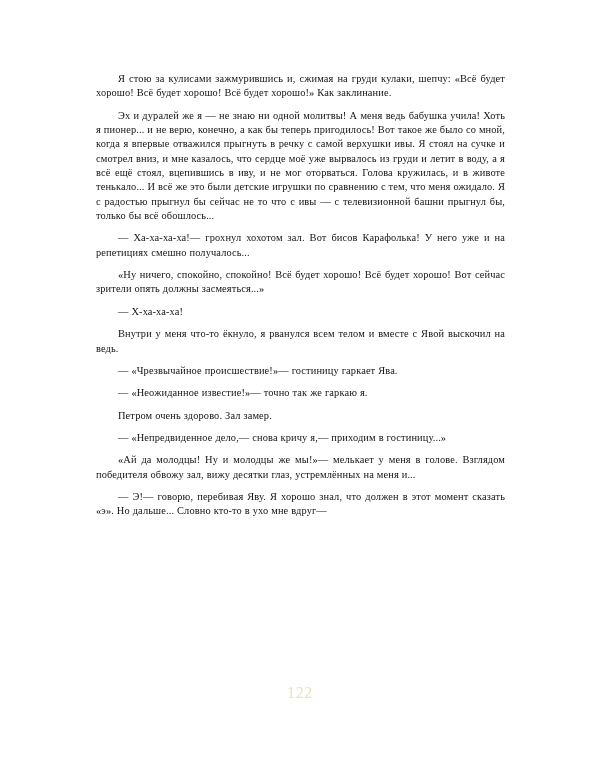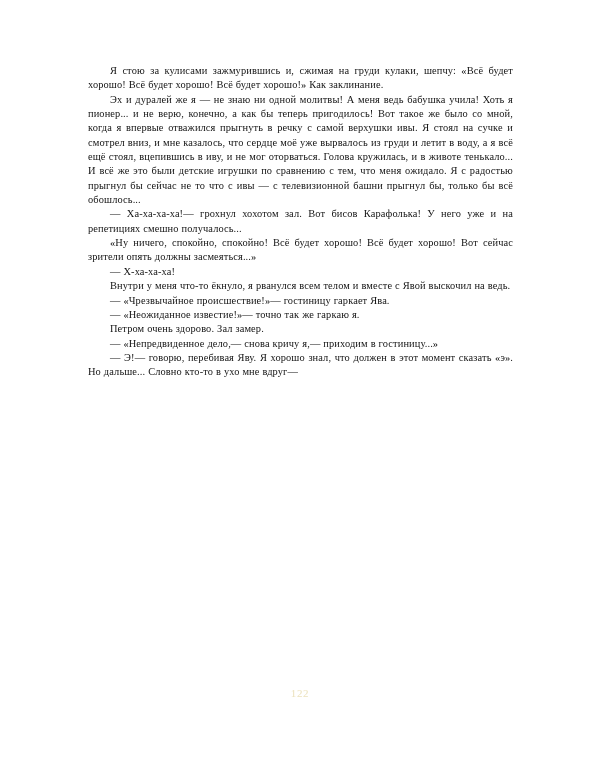--- a/index.html
+++ b/index.html
@@ -31,39 +31,39 @@
     text-justify: inter-word;
     color: #141414;
     font-size: 10.4px;
     line-height: 14.35px;
     letter-spacing: 0.12px;
     word-spacing: 0.2px;
     -webkit-font-smoothing: none;
   }
 
   .para {
-    margin: 0;
+    margin: 8px;
     text-indent: 22px;
     text-align: justify;
     text-align-last: left;
     hyphens: manual;
   }
 
   
   .para:last-of-type {
     text-align-last: left;
   }
 
   .page-number {
     position: absolute;
     left: 0;
     right: 0;
     top: 686px;
     text-align: center;
-    font-size: 11px;
+    font-size: 16px;
     line-height: 14px;
     color: #ece2bd;
     letter-spacing: 0.6px;
     font-family: "Liberation Serif", "DejaVu Serif", serif;
   }
 </style>
 </head>
 <body>
 
 <div class="page">
@@ -72,18 +72,19 @@
     <p class="para">Я стою за кулисами зажмурившись и, сжимая на груди кулаки, шепчу: «Всё будет хорошо! Всё будет хорошо! Всё будет хорошо!» Как заклинание.</p>
     <p class="para">Эх и дуралей же я — не знаю ни одной молитвы! А меня ведь бабушка учила! Хоть я пионер... и не верю, конечно, а как бы теперь пригодилось! Вот такое же было со мной, когда я впервые отважился прыгнуть в речку с самой верхушки ивы. Я стоял на сучке и смотрел вниз, и мне казалось, что сердце моё уже вырвалось из груди и летит в воду, а я всё ещё стоял, вцепившись в иву, и не мог оторваться. Голова кружилась, и в животе тенькало... И всё же это были детские игрушки по сравнению с тем, что меня ожидало. Я с радостью прыгнул бы сейчас не то что с ивы — с телевизионной башни прыгнул бы, только бы всё обошлось...</p>
     <p class="para">— Ха-ха-ха-ха!— грохнул хохотом зал. Вот бисов Карафолька! У него уже и на репетициях смешно получалось...</p>
     <p class="para">«Ну ничего, спокойно, спокойно! Всё будет хорошо! Всё будет хорошо! Вот сейчас зрители опять должны засмеяться...»</p>
     <p class="para">— Х-ха-ха-ха!</p>
     <p class="para">Внутри у меня что-то ёкнуло, я рванулся всем телом и вместе с Явой выскочил на ведь.</p>
     <p class="para">— «Чрезвычайное происшествие!»— гостиницу гаркает Ява.</p>
     <p class="para">— «Неожиданное известие!»— точно так же гаркаю я.</p>
     <p class="para">Петром очень здорово. Зал замер.</p>
     <p class="para">— «Непредвиденное дело,— снова кричу я,— приходим в гостиницу...»</p>
+    <p class="para">«Ай да молодцы! Ну и молодцы же мы!»— мелькает у меня в голове. Взглядом победителя обвожу зал, вижу десятки глаз, устремлённых на меня и...</p>
     <p class="para">— Э!— говорю, перебивая Яву. Я хорошо знал, что должен в этот момент сказать «э». Но дальше... Словно кто-то в ухо мне вдруг—</p>
   </div>
 
   <div class="page-number">122</div>
 
 </div>
 
 </body></html>

